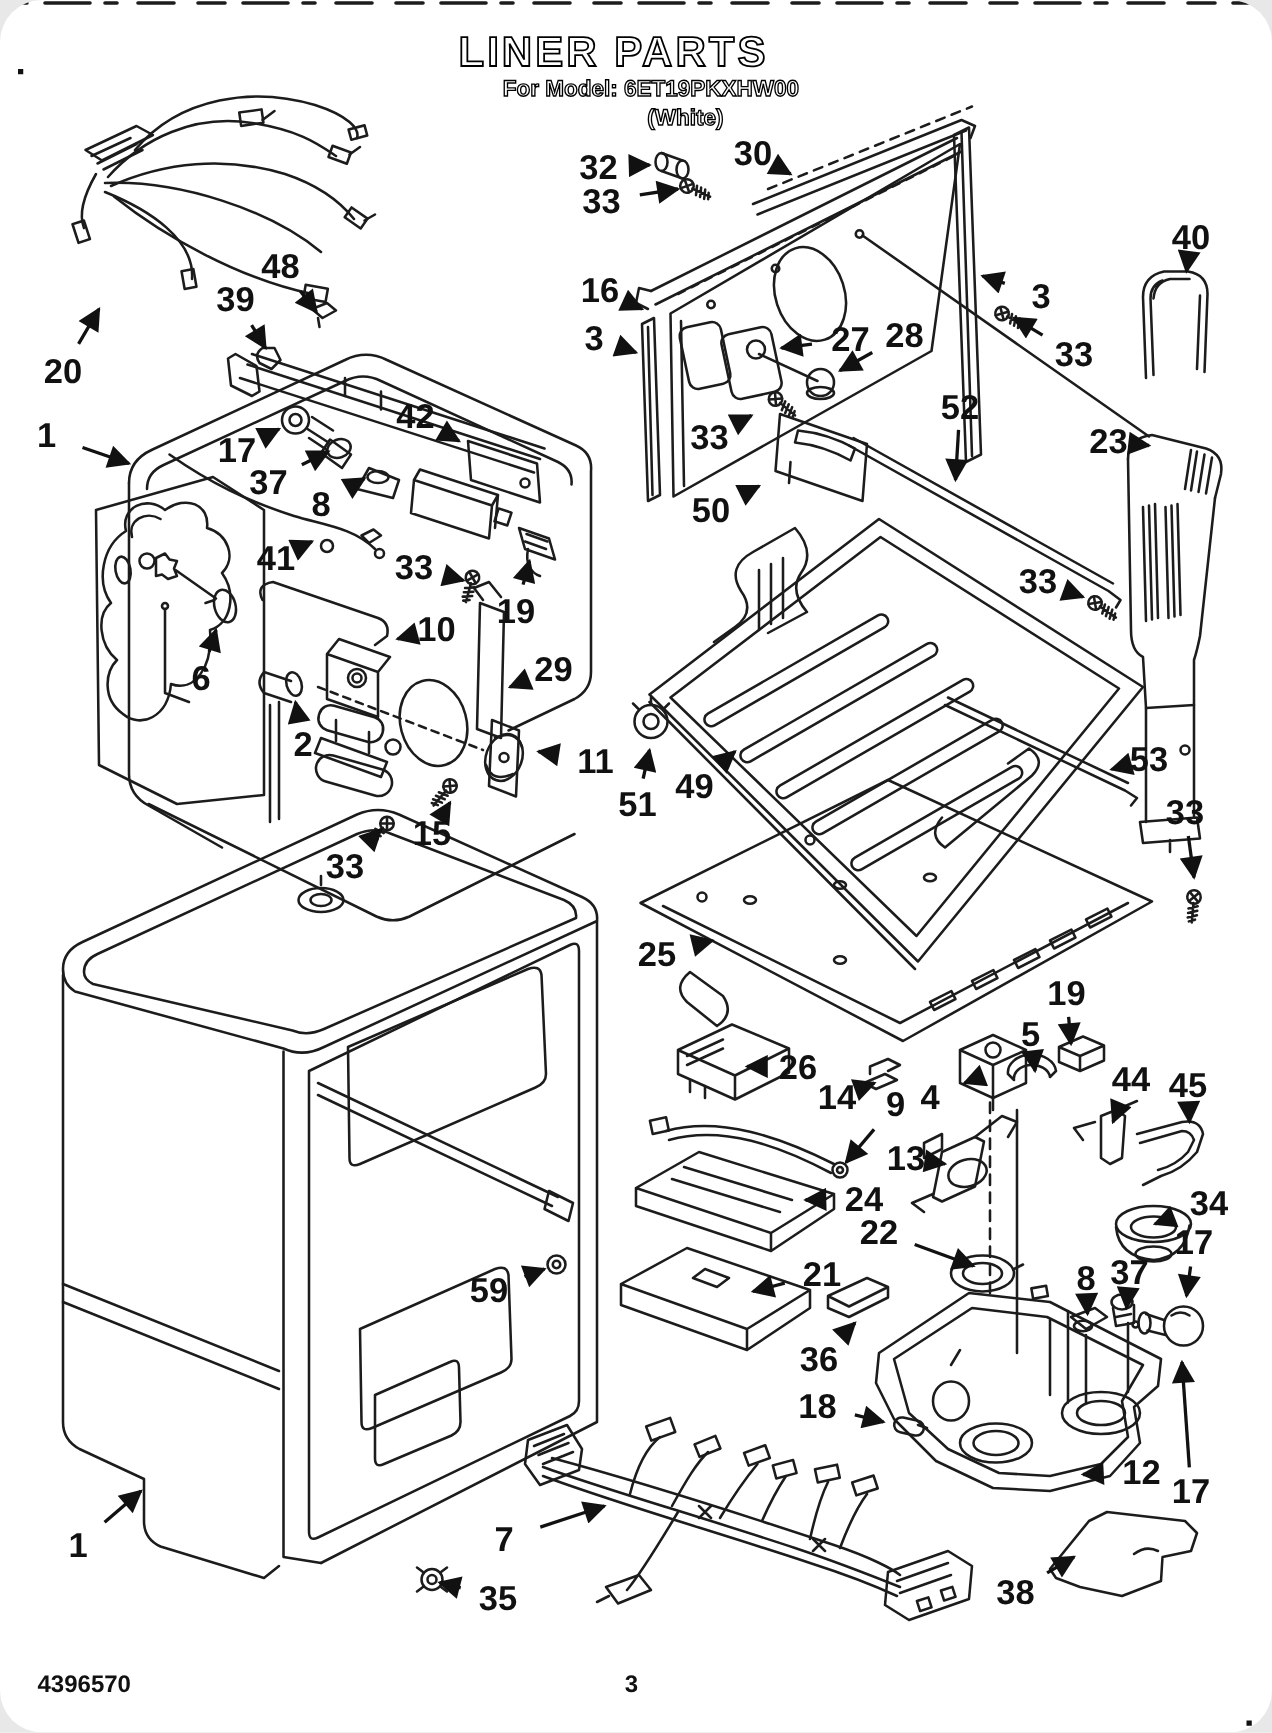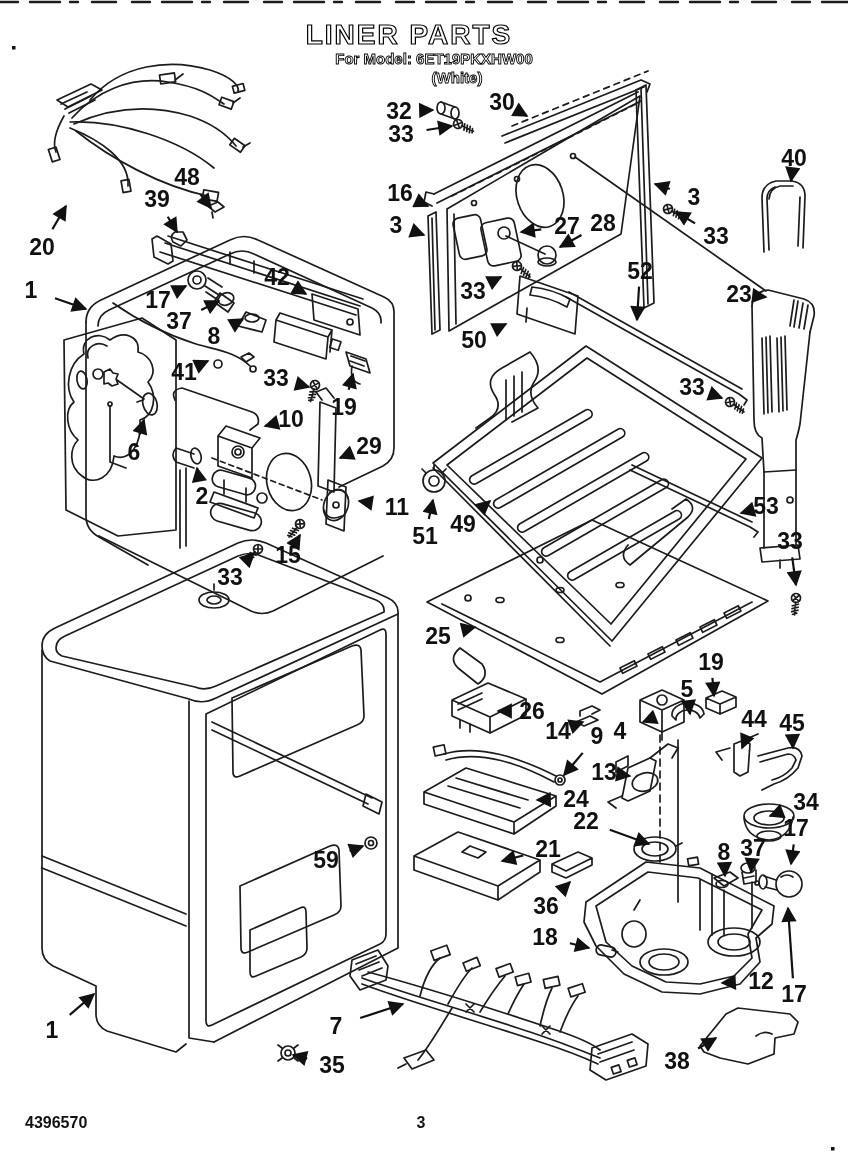--- a/index.html
+++ b/index.html
@@ -1,17 +1,17 @@
 <!DOCTYPE html>
 <html><head>
 <meta charset="utf-8">
 <style>
   html,body{margin:0;padding:0;background:#e8e8e8;}
   .page{width:848px;height:1155px;background:#ffffff;position:relative;margin:0 auto;
-        font-family:"Liberation Sans",sans-serif;overflow:hidden;}
+        font-family:"Liberation Sans",sans-serif;overflow:hidden;border-radius:28px;}
   svg{display:block;}
   .art{stroke:#1c1c1c;fill:none;stroke-width:1.7;stroke-linecap:round;stroke-linejoin:round;}
   .thick{stroke-width:2.4;}
   .leader{stroke:#111;stroke-width:2.2;fill:none;}
   .callout-num{font:bold 23px "Liberation Sans",sans-serif;fill:#111;stroke:none;
                text-anchor:middle;dominant-baseline:central;}
   .title-main{font:bold 28px "Liberation Sans",sans-serif;fill:#fff;stroke:#000;
               stroke-width:1.2;letter-spacing:2px;text-anchor:middle;}
   .title-sub{font:bold 15px "Liberation Sans",sans-serif;fill:#fff;stroke:#000;
              stroke-width:0.9;text-anchor:middle;}

